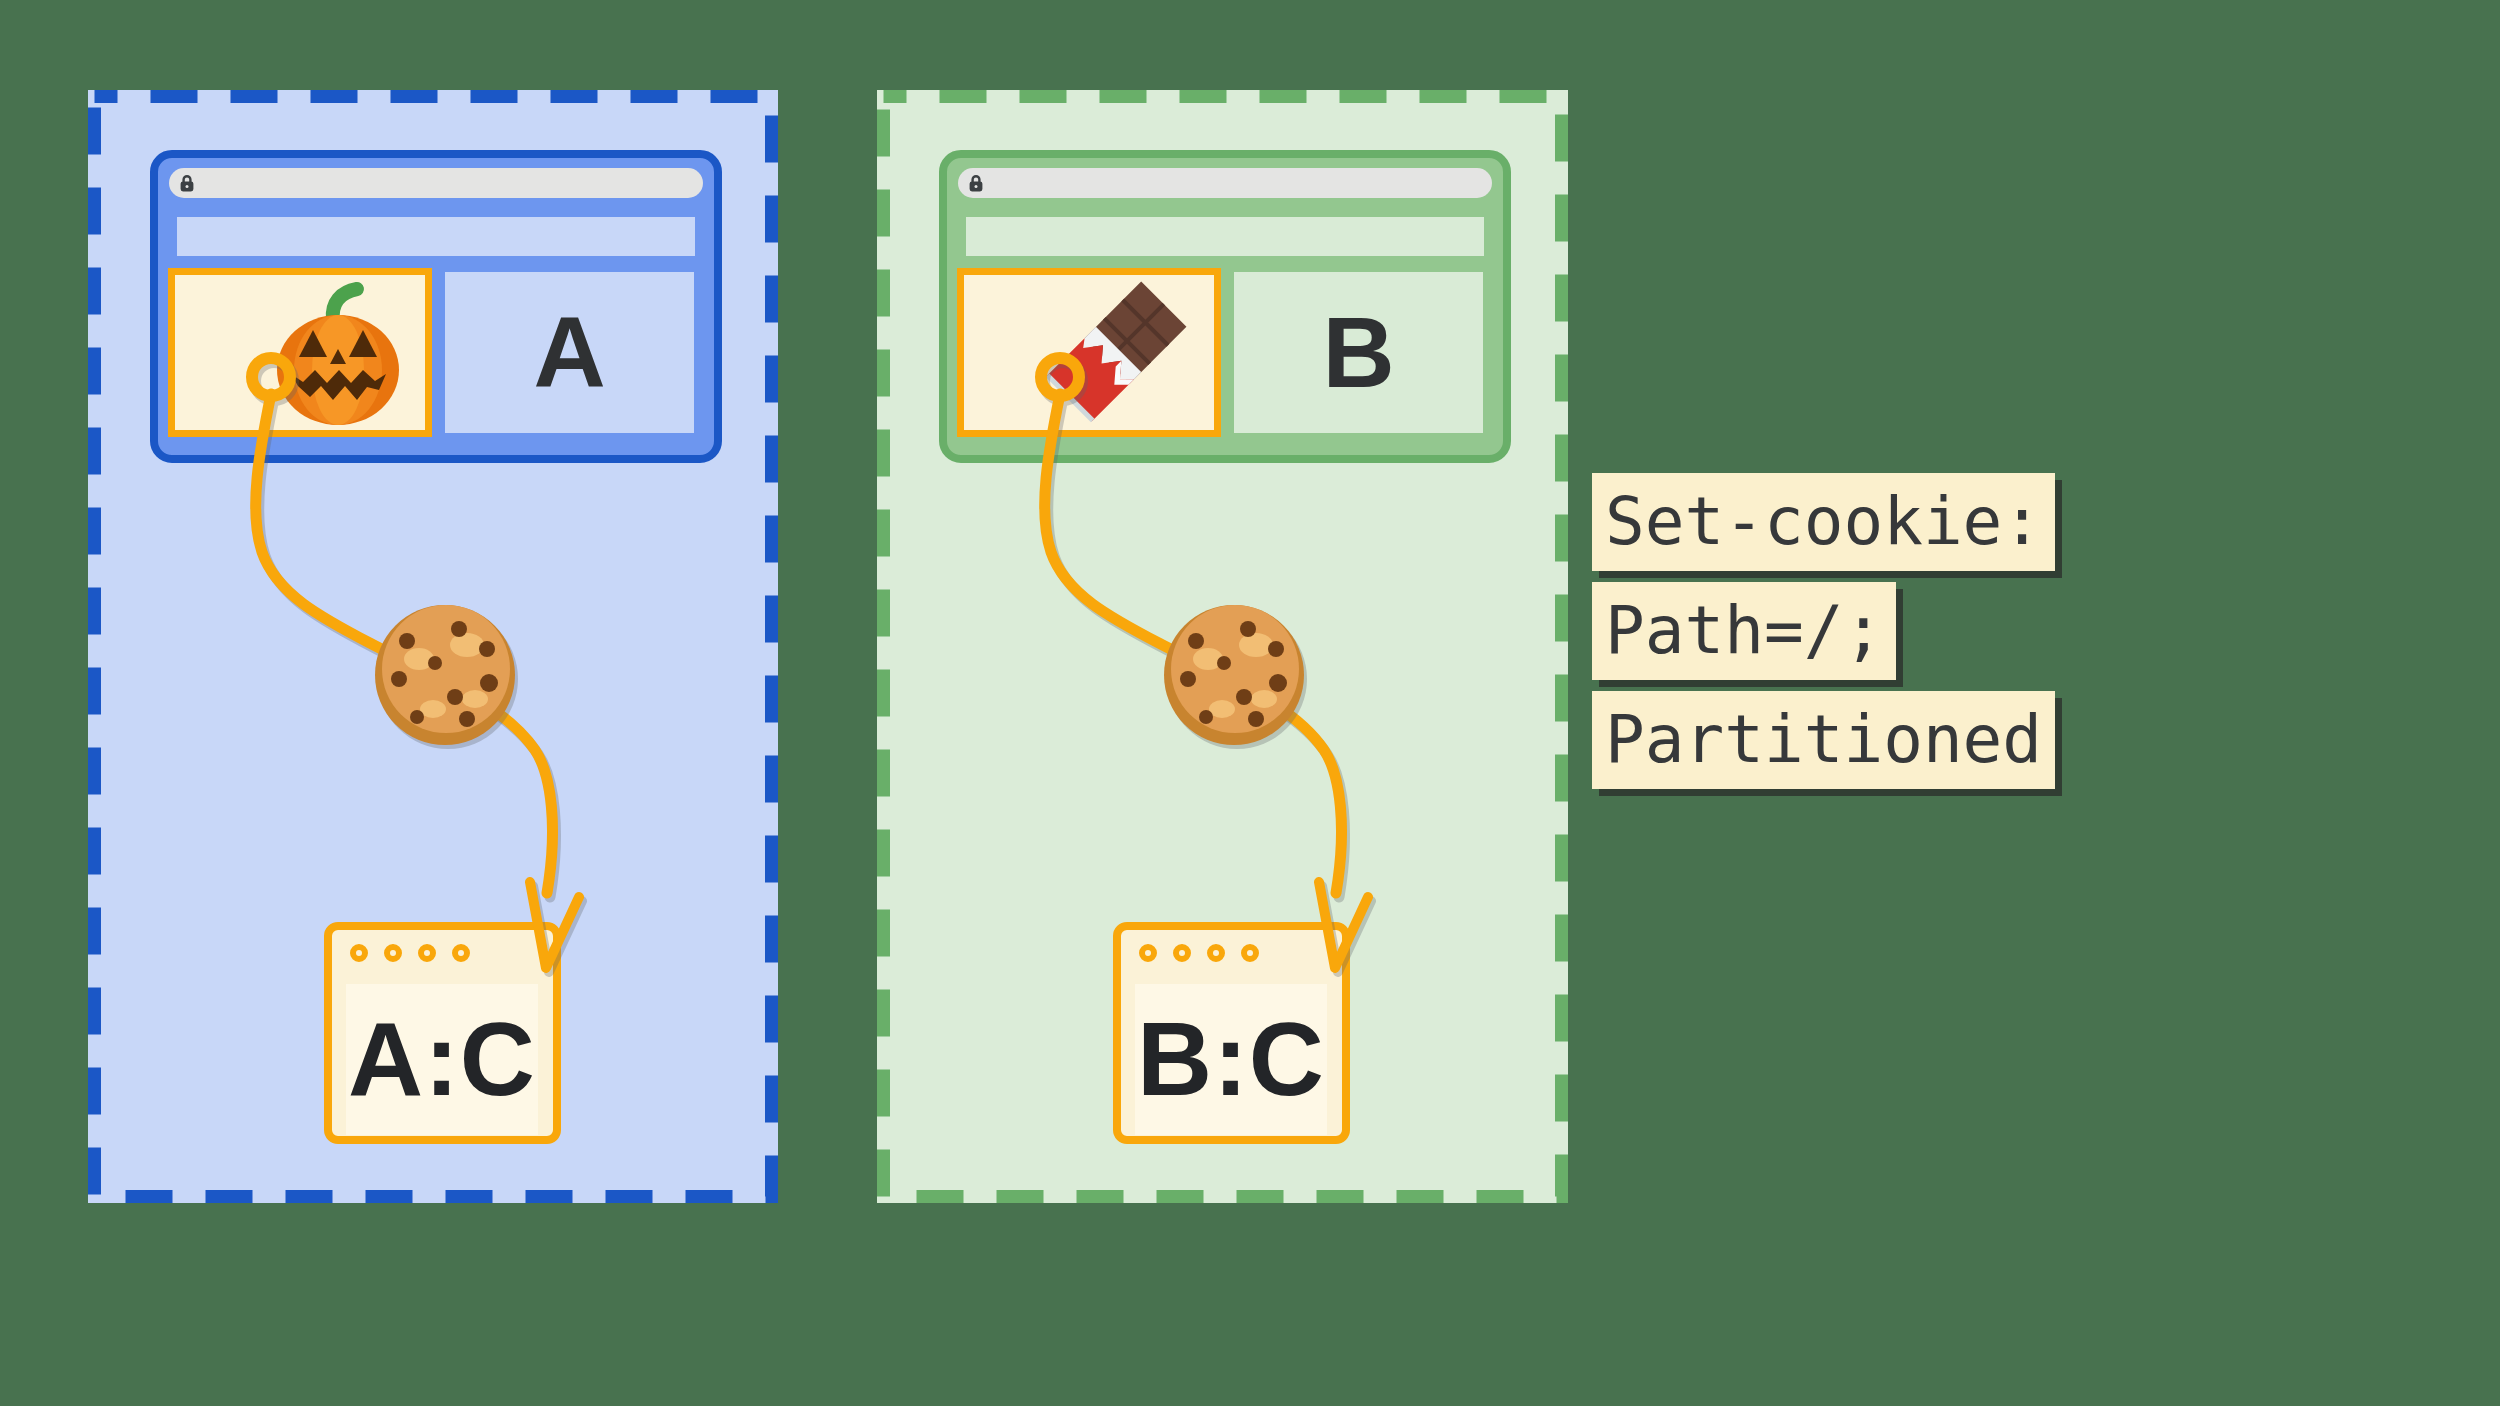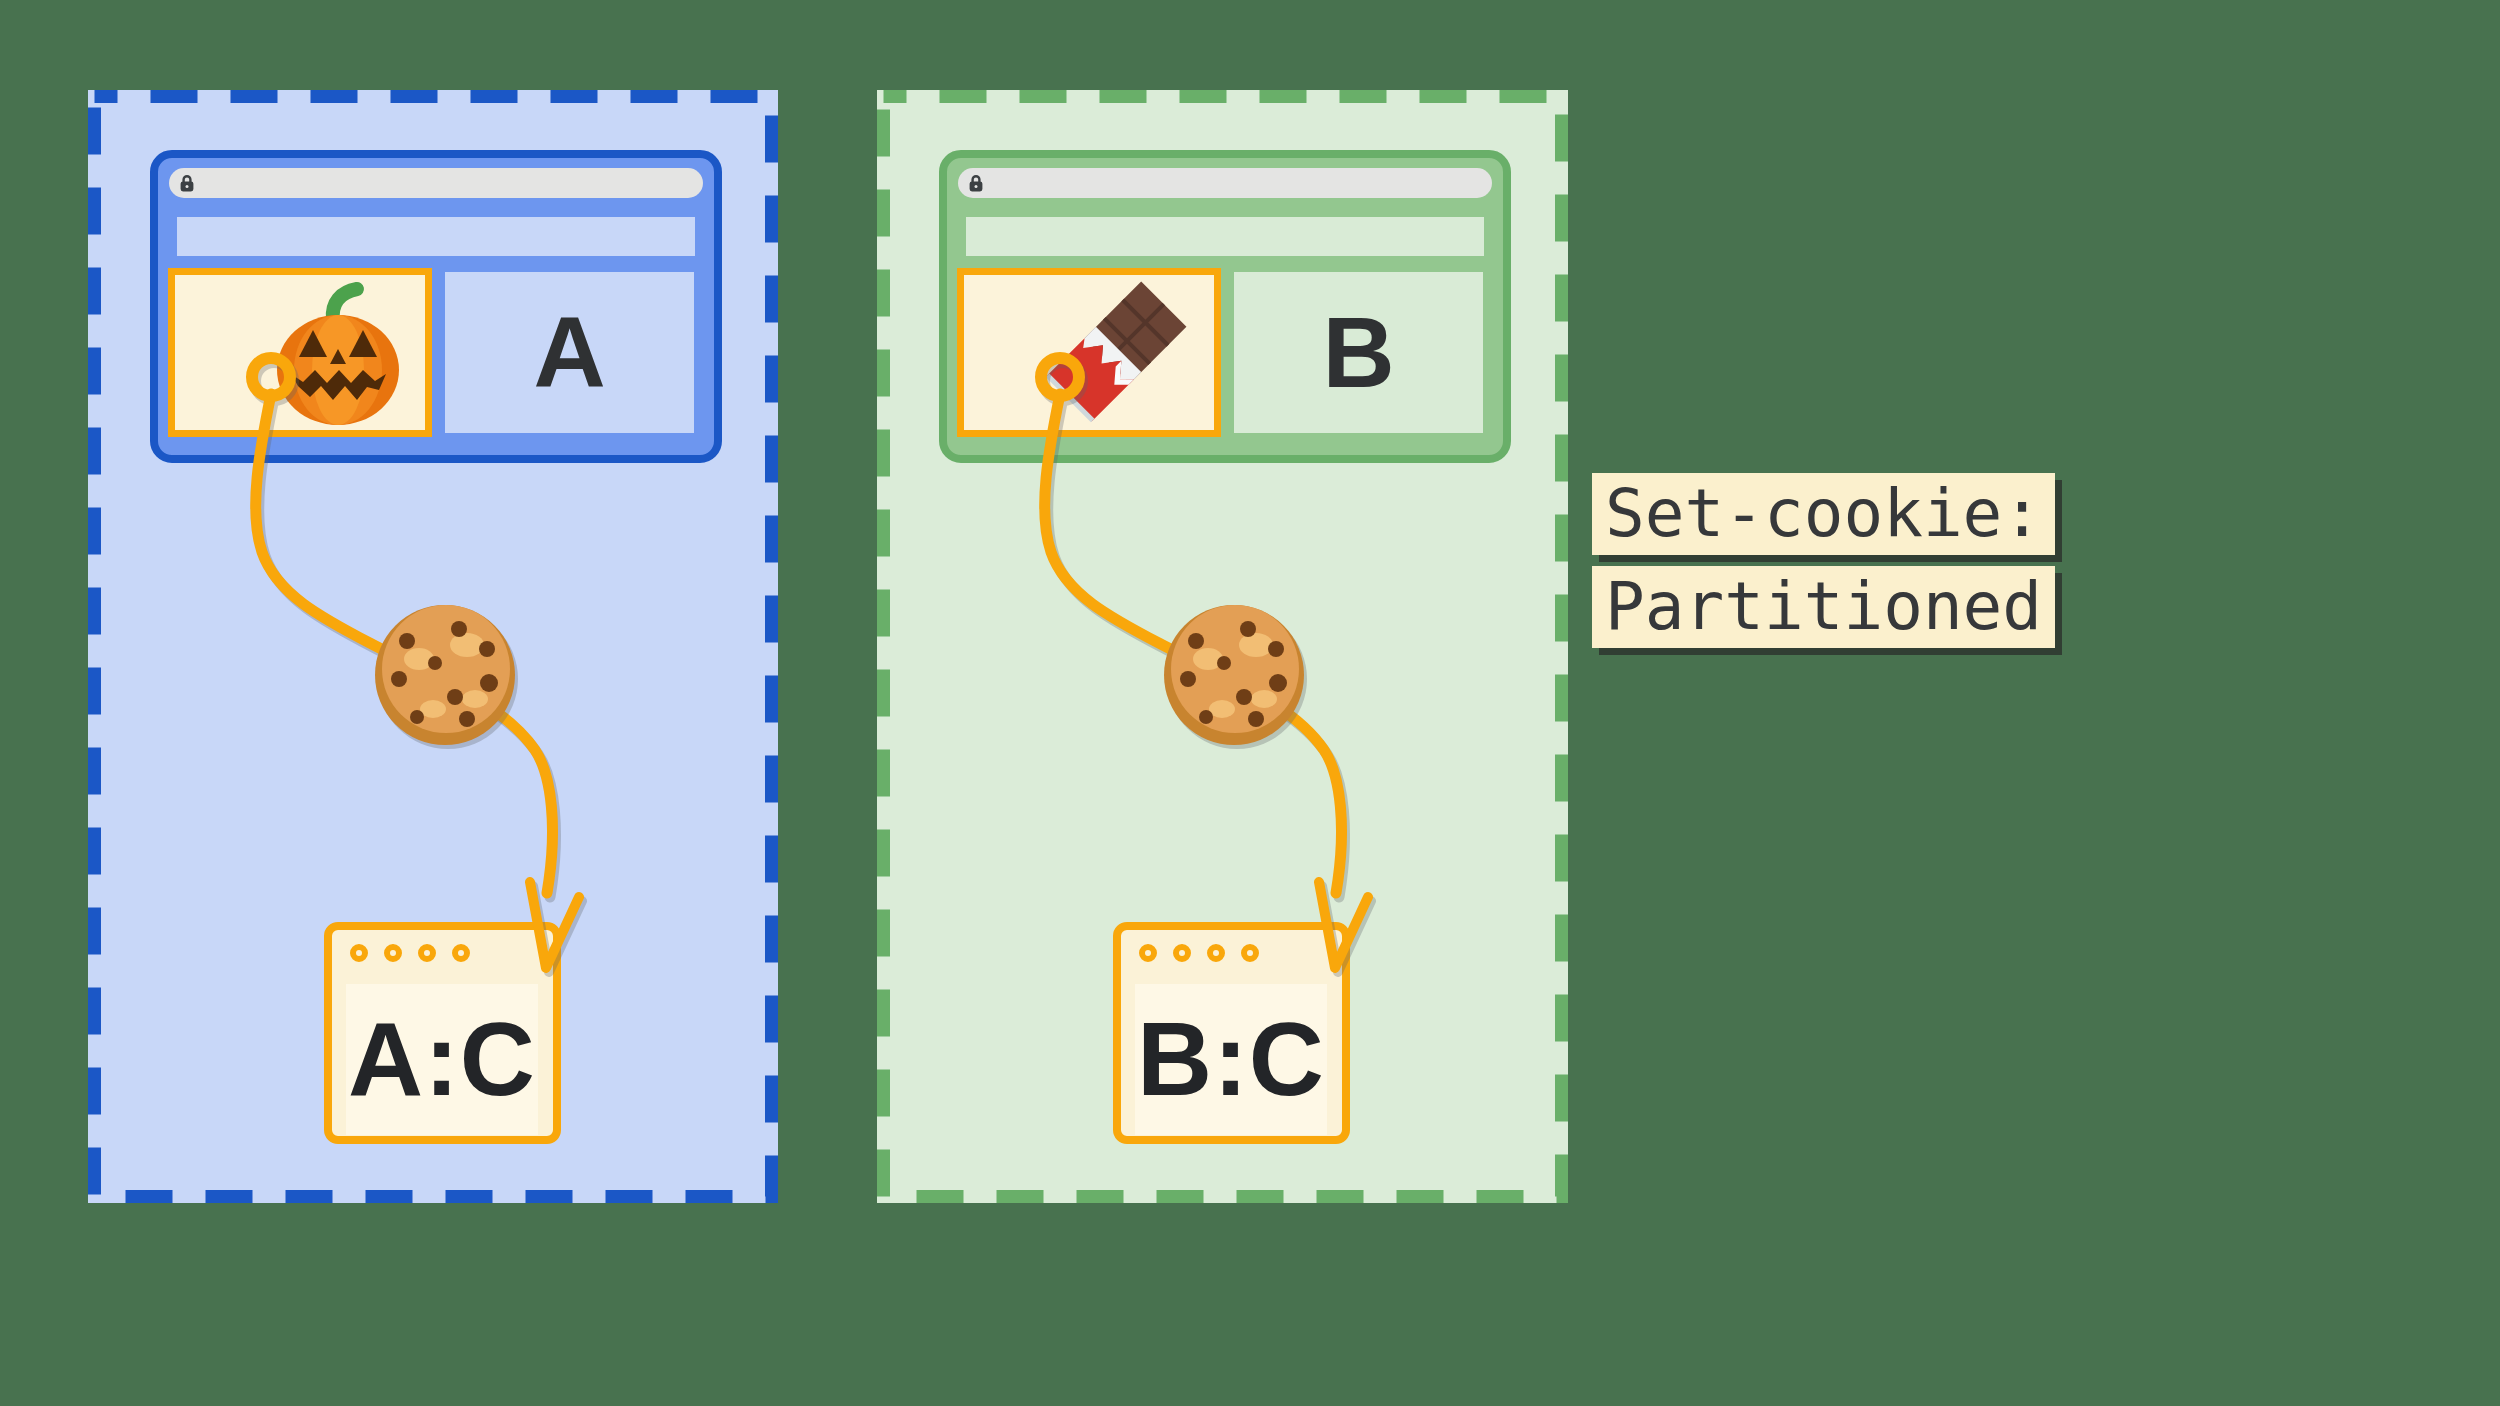--- a/index.html
+++ b/index.html
@@ -44,21 +44,21 @@
                 background:#FEF8E6; display:flex; align-items:center; justify-content:center;
                 font-size:104px; font-weight:700; color:#232528; letter-spacing:1px; }
 
   
   #overlay { position:absolute; left:0; top:0; pointer-events:none; }
   .shadowed { filter:drop-shadow(3px 4px 0 rgba(95,99,104,0.30)); }
 
   
   .code-block { position:absolute; left:1592px; top:473px; }
   .code-line { display:table; height:82px; line-height:82px; margin-bottom:11px;
-               padding:0 13px; background:#FBF0CD; color:#36383A;
+               padding:8px 13px; background:#FBF0CD; color:#36383A;
                font-family:"DejaVu Sans Mono", monospace; font-size:66px;
                white-space:pre; box-shadow:7px 7px 0 rgba(40,40,40,0.70); }
   .code-line.bold { font-weight:normal; }
 </style>
 </head>
 <body>
 
 <div id="canvas">
 
   <div class="partition blue">
@@ -195,16 +195,17 @@
       <circle cx="42" cy="-26" r="8" fill="#6F3E16"></circle>
       <circle cx="44" cy="8" r="9" fill="#6F3E16"></circle>
       <circle cx="10" cy="22" r="8" fill="#6F3E16"></circle>
       <circle cx="-28" cy="42" r="7" fill="#6F3E16"></circle>
       <circle cx="22" cy="44" r="8" fill="#6F3E16"></circle>
     </g>
   </svg>
 
   <div class="code-block">
     <div class="code-line">Set-cookie:</div>
+    <div class="code-line">Path=/;</div>
     <div class="code-line bold">Partitioned</div>
   </div>
 
 </div>
 
 </body></html>

